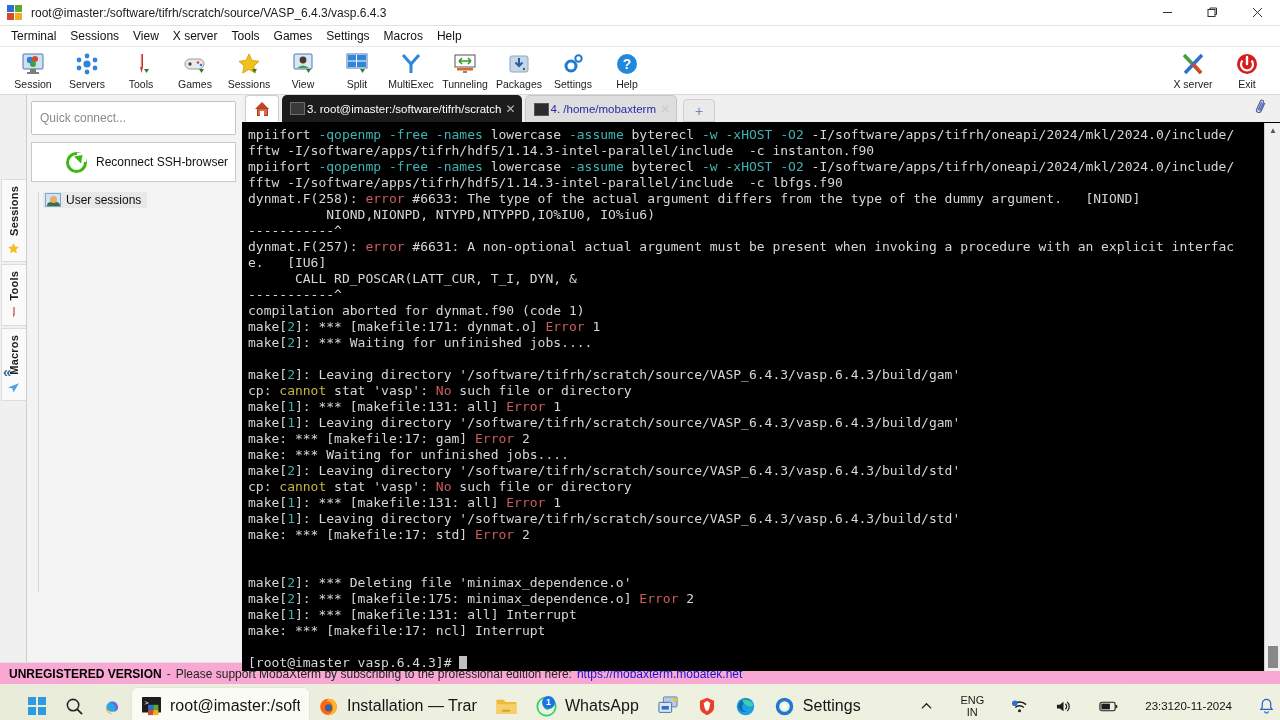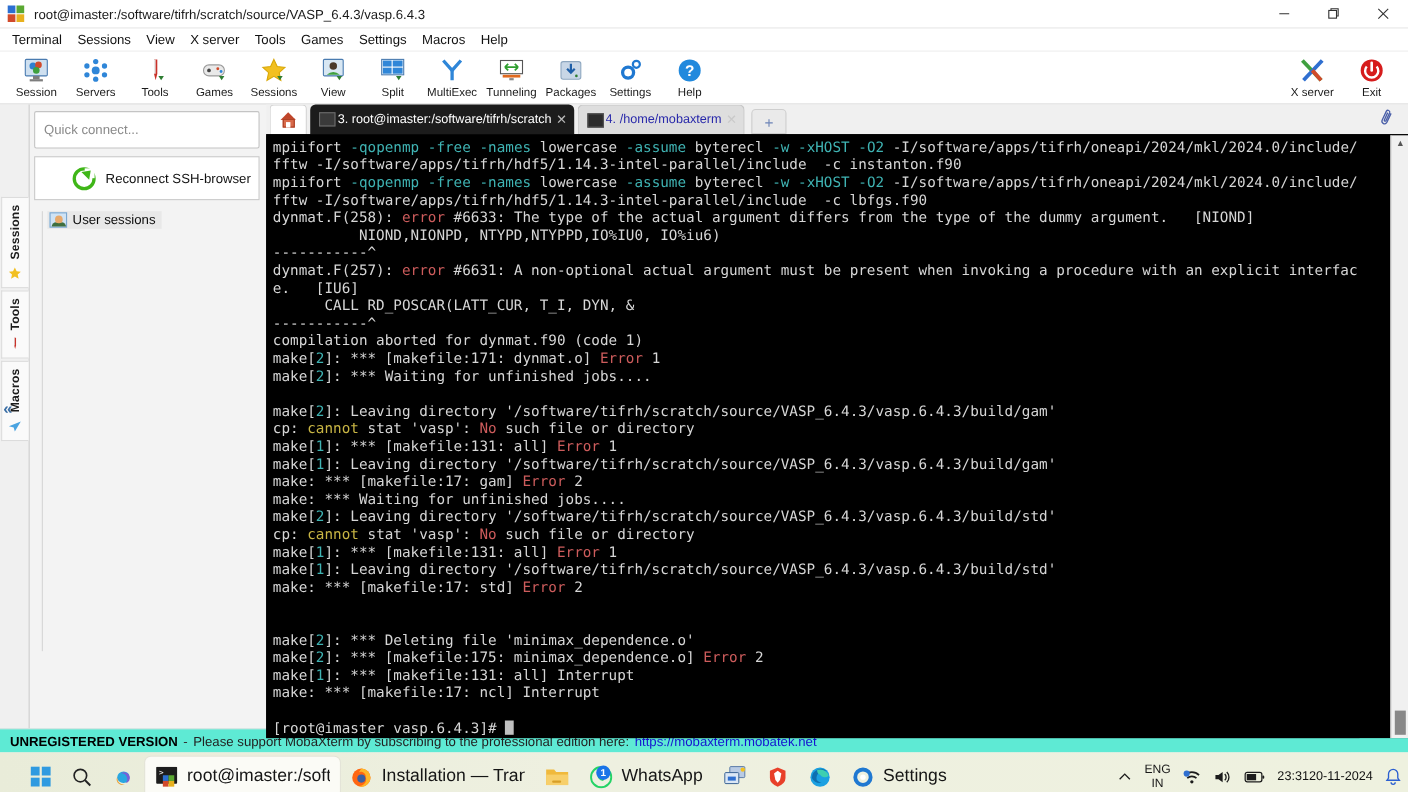--- a/index.html
+++ b/index.html
@@ -193,21 +193,21 @@
     width: 16px; background: #f0f0f0; border-left: 1px solid #d0d0d0; position: relative;
   }
   .sb-thumb {
     position: absolute; left: 3px; width: 10px; height: 22px; background: #888; bottom: 3px;
   }
   .sb-arrow { position:absolute; left:0; width:16px; height:14px; display:flex;
               align-items:center; justify-content:center; font-size:8px; color:#555; }
 
   
   .statusbar {
-    height: 22px; background: #5eead4; display: flex; align-items: center;
+    height: 22px; background: #f9a8d4; display: flex; align-items: center;
     padding-left: 9px; gap: 5px; border-top: 1px solid #e0e0e0;
   }
   .st-strong { font-size: 12px; font-weight: bold; color: #000; }
   .st-dash { font-size: 12px; color: #333; }
   .st-text { font-size: 12px; color: #222; }
   .st-link { font-size: 12px; color: #1414d0; }
 
   
   .taskbar {
     height: 44px;
@@ -216,21 +216,21 @@
   }
   .tb-left { display: flex; align-items: center; gap: 0px; padding-left: 18px; }
   .tb-item {
     height: 36px; display: flex; align-items: center; gap: 8px; padding: 0 9px;
     position: relative; border-radius: 5px;
   }
   .tb-item.active { background: #fbfbf6; box-shadow: 0 0 0 1px #e4e4d8; }
   .tb-item .tlabel { font-size: 16px; color: #151515; white-space: nowrap;
                      max-width: 130px; overflow: hidden; }
   .tb-right-zone {
-    position: absolute; right: 6px; display: flex; align-items: center; gap: 11px;
+    position: absolute; right: 6px; display: flex; align-items: center; gap: 27px;
   }
   .tray-lang { display: flex; flex-direction: column; align-items: center; line-height: 12px; }
   .tray-lang span { font-size: 11px; color: #1a1a1a; }
   .tray-clock { display: flex; flex-direction: row; align-items: flex-end; line-height: 13px; }
   .tray-clock span { font-size: 11.5px; color: #111; }
   .tray-ico { color: #1c1c1c; display: flex; align-items: center; }
   .badge {
     position: absolute; top: 0px; right: 2px; width: 13px; height: 13px; border-radius: 50%;
     background: #1a73e8; color: #fff; font-size: 9px; display: flex;
     align-items: center; justify-content: center; font-weight: bold;

